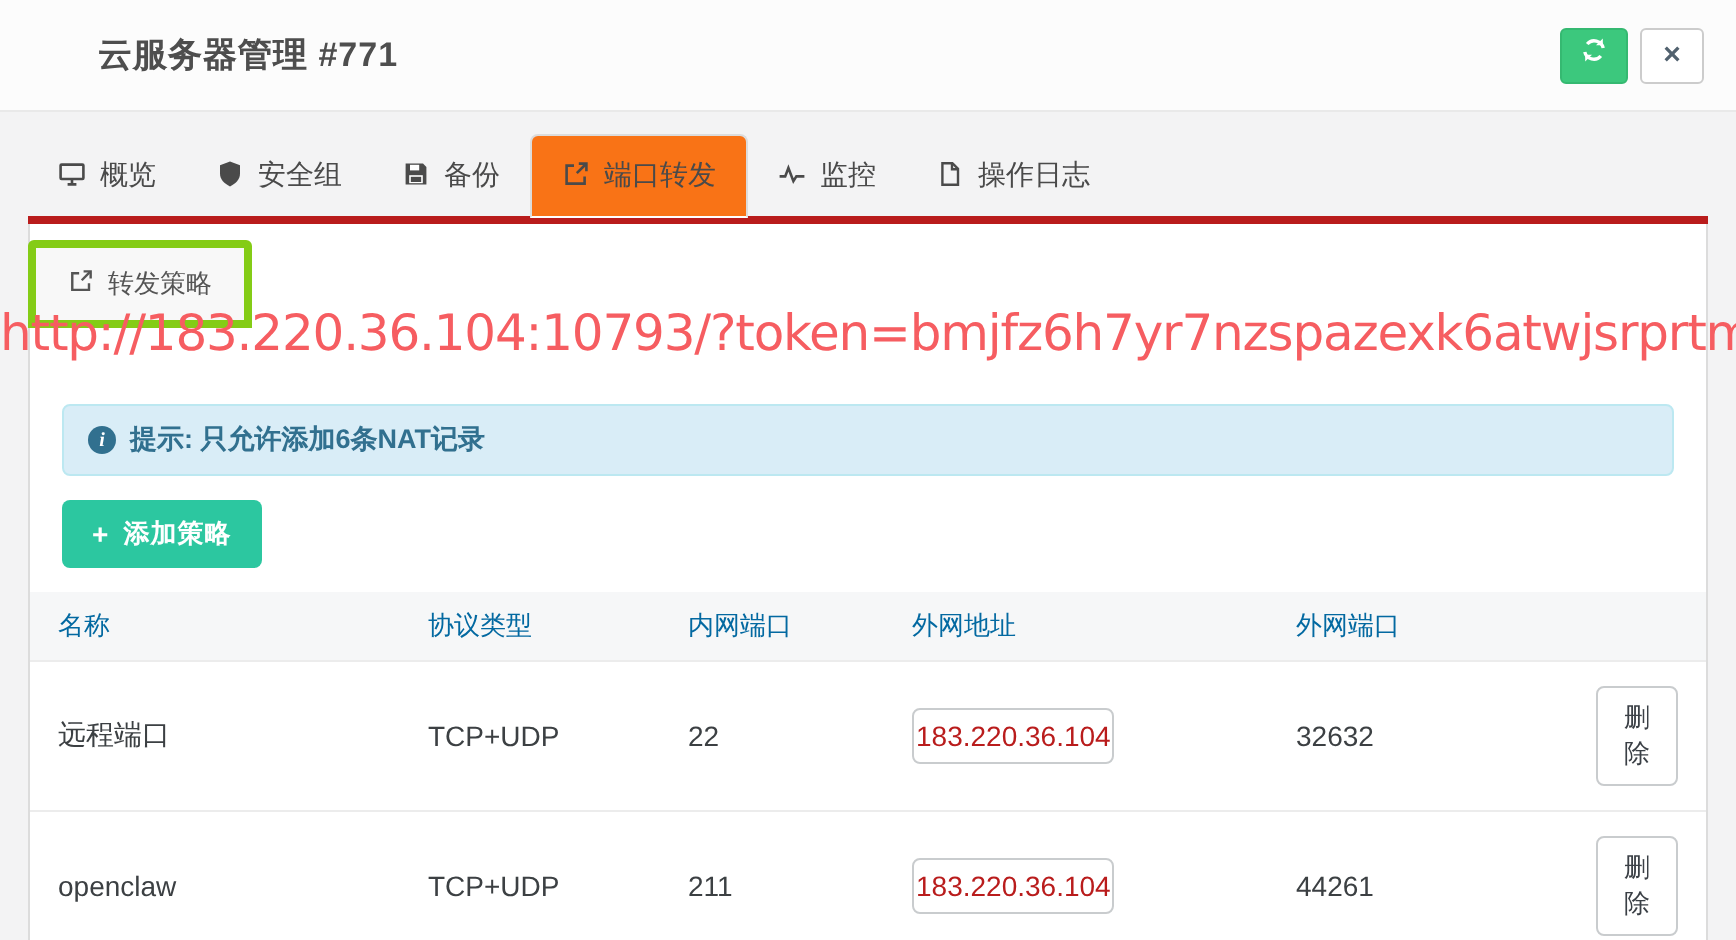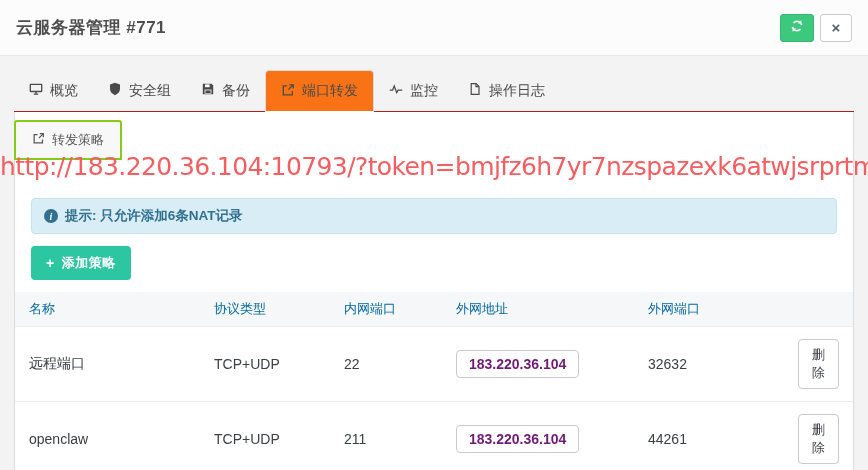--- a/index.html
+++ b/index.html
@@ -8,52 +8,52 @@
     font-family: "Liberation Sans", sans-serif;
     background: #f3f3f4;
     position: relative;
     overflow: hidden;
   }
   
   .titlebar {
     height: 56px; background: #fcfcfc; border-bottom: 1px solid #e9e9e9;
     display: flex; align-items: center; padding: 0 16px;
   }
-  .title { font-size: 17px; font-weight: bold; color: #4e4e4e; letter-spacing: .5px; }
+  .title { font-size: 17px; font-weight: bold; color: #4e4e4e; letter-spacing: .5px; margin-left: 33px; }
   .titlebar-actions { margin-left: auto; display: flex; gap: 6px; }
   .btn-refresh {
     width: 34px; height: 28px; background: #3cc87d; border: 1px solid #35b971;
     border-radius: 3px; display: flex; align-items: center; justify-content: center; cursor: pointer;
   }
   .btn-close {
     width: 32px; height: 28px; background: #fff; border: 1px solid #ccc; border-radius: 3px;
     color: #51616e; font-size: 15px; font-weight: bold; display: flex; align-items: center; justify-content: center; cursor: pointer;
   }
   
   .tabs {
-    margin: 14px 14px 0; display: flex; align-items: center;
-    border-bottom: 1px solid #b91c1c; height: 42px;
+    margin: 14px 14px 0; display: flex; align-items: flex-end;
+    border-bottom: 4px solid #b91c1c; height: 42px;
   }
   .tab {
     display: flex; align-items: center; gap: 7px; padding: 11px 15px;
     font-size: 14px; color: #4a4a4a; cursor: pointer; white-space: nowrap;
   }
   .tab.active {
     background: #f97316; border: 1px solid #dcdcdc; border-bottom: 1px solid #fff;
     border-radius: 4px 4px 0 0; margin-bottom: -1px;
   }
   .tab svg { flex: 0 0 auto; }
   
   .panel {
     margin: 0 14px; background: #fff; border: 1px solid #dcdcdc; border-top: none;
   }
   .subtab {
     display: inline-flex; align-items: center; gap: 7px;
     margin: 8px 0 0 -1px; padding: 9px 16px;
-    background: #f8f8f8; border: 2px solid #84cc16; border-radius: 3px 3px 0 0;
+    background: #f8f8f8; border: 4px solid #84cc16; border-radius: 3px 3px 0 0;
     font-size: 13px; color: #555; cursor: pointer;
   }
   .overlay-gap { height: 38px; }
   
   .url-overlay {
     position: absolute; left: 0; top: 153px; width: 868px; z-index: 9;
     color: #f65d61; font-size: 25px; letter-spacing: -0.6px; white-space: nowrap;
     font-family: "DejaVu Sans", sans-serif; line-height: 1.15; pointer-events: none;
   }
   
@@ -82,21 +82,21 @@
     background: #f6f7f8; color: #0369a1; font-weight: normal; font-size: 13px;
     text-align: left; padding: 8px 14px;
   }
   tbody td {
     padding: 12px 14px; font-size: 14px; color: #3c4043; border-top: 1px solid #ececec;
     vertical-align: middle;
   }
   td.cell-actions { text-align: right; }
   .ip-box {
     display: inline-block; border: 1px solid #c9ccce; border-radius: 4px;
-    padding: 5px 12px; font-weight: 700; font-size: 14px; color: #701a75; background: #fff;
+    padding: 5px 1px; font-weight: 400; font-size: 14px; color: #b91c1c; background: #fff;
   }
   .btn-delete {
     border: 1px solid #c9ccce; border-radius: 4px; background: #fff; color: #3b4046;
     padding: 6px 12px; font-size: 13px; cursor: pointer; font-family: "Liberation Sans", sans-serif;
   }
 </style>
 </head>
 <body>
 
 <div class="titlebar">

